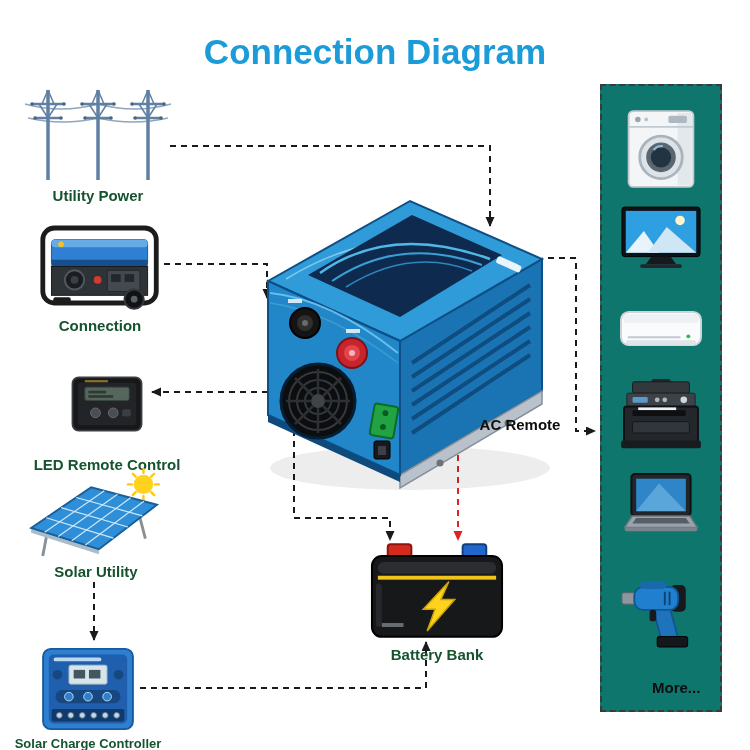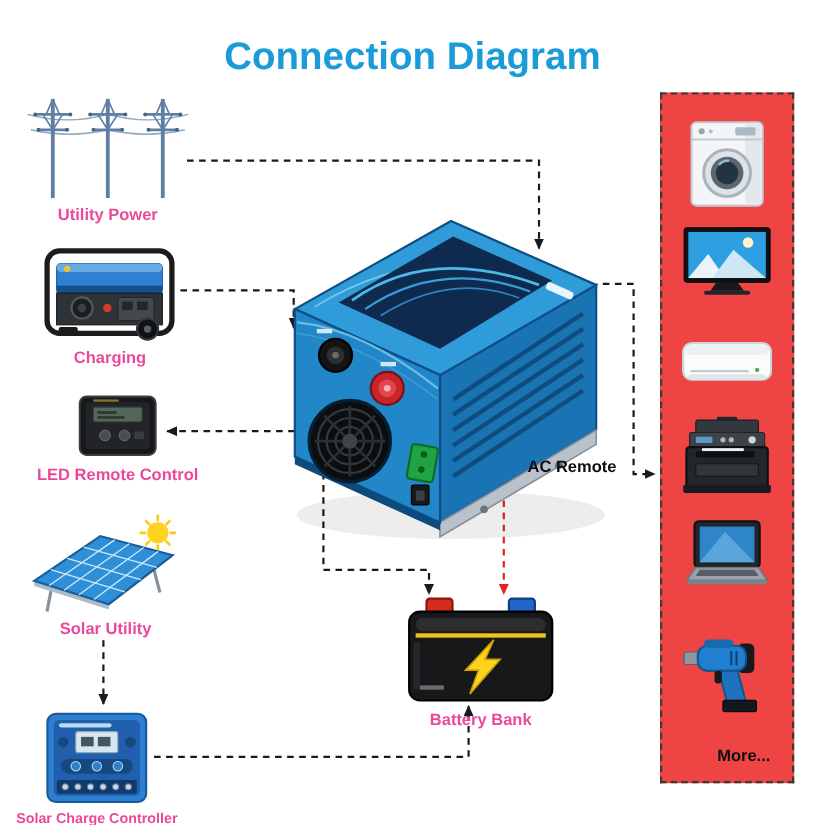--- a/index.html
+++ b/index.html
@@ -8,37 +8,37 @@
     position: relative; width: 750px; height: 750px; background: #fff;
     font-family: "Liberation Sans", sans-serif; overflow: hidden;
   }
   .title {
     position: absolute; top: 32px; left: 0; width: 100%;
     text-align: center; font-size: 35px; font-weight: bold; color: #1b9bd8;
   }
   .wires { position: absolute; left: 0; top: 0; width: 750px; height: 750px; }
   .node { position: absolute; display: flex; flex-direction: column; align-items: center; }
   .node .label {
-    font-weight: bold; font-size: 15px; line-height: 1.15; color: #ec4899;
+    font-weight: bold; font-size: 15px; line-height: 1.15; color: #14532d;
     margin-top: 5px; white-space: nowrap; text-align: left;
   }
   .n-utility    { left: 18px;  top: 82px;  width: 160px; }
   .n-generator  { left: 34px;  top: 220px; width: 132px; }
-  .n-remote     { left: 28px;  top: 356px; width: 158px; }
+  .n-remote     { left: 28px;  top: 373px; width: 158px; gap: 16px; }
   .n-solar      { left: 20px;  top: 466px; width: 152px; }
   .n-controller { left: 0px;   top: 646px; width: 176px; }
   .n-inverter   { left: 250px; top: 163px; width: 300px; height: 330px; }
   .n-battery    { left: 366px; top: 542px; width: 142px; }
   .ac-output-label {
     position: absolute; left: 478px; top: 416px; width: 84px; text-align: center;
     font-weight: bold; font-size: 15px; color: #0d0d0d; white-space: nowrap;
   }
   .appliance-box {
     position: absolute; left: 600px; top: 84px; width: 122px; height: 628px;
-    border: 2px dashed #3a3a3a; background: #ef4444;
+    border: 2px dashed #3a3a3a; background: #0f766e;
   }
   .appliance { position: absolute; left: 50%; transform: translateX(-50%); }
   .ap-washer  { top: 22px; }
   .ap-tv      { top: 120px; }
   .ap-ac      { top: 222px; }
   .ap-printer { top: 292px; }
   .ap-laptop  { top: 386px; }
   .ap-drill   { top: 480px; }
   .more-label {
     position: absolute; left: 50px; bottom: 14px;
@@ -131,21 +131,21 @@
       <circle cx="38" cy="62" r="10" fill="#1b1e21" stroke="#52585e" stroke-width="2"></circle>
       <circle cx="38" cy="62" r="4" fill="#3a4046"></circle>
       <circle cx="62" cy="62" r="4" fill="#d23b2f"></circle>
       <rect x="72" y="52" width="34" height="22" rx="2" fill="#43494f" stroke="#23272b"></rect>
       <rect x="76" y="56" width="10" height="8" fill="#23272b"></rect>
       <rect x="90" y="56" width="10" height="8" fill="#23272b"></rect>
       <circle cx="100" cy="82" r="10" fill="#101214" stroke="#34383c" stroke-width="2"></circle>
       <circle cx="100" cy="82" r="3.5" fill="#5a6065"></circle>
       <rect x="16" y="80" width="18" height="7" rx="2" fill="#1c1c1c"></rect>
     </svg>
-    <div class="label">Charging</div>
+    <div class="label">Connection</div>
   </div>
 
   <div class="node n-remote">
     <svg width="80" height="62" viewBox="0 0 90 70">
       <rect x="6" y="5" width="78" height="60" rx="7" fill="#17181a" stroke="#3c3e42" stroke-width="2"></rect>
       <rect x="12" y="11" width="66" height="48" rx="4" fill="#222427"></rect>
       <rect x="20" y="8" width="26" height="2.5" fill="#8b6f2f"></rect>
       <rect x="20" y="16" width="50" height="15" rx="2" fill="#55675c" stroke="#39463e"></rect>
       <rect x="24" y="20" width="20" height="3" fill="#2f3a33"></rect>
       <rect x="24" y="25" width="28" height="3" fill="#2f3a33"></rect>

